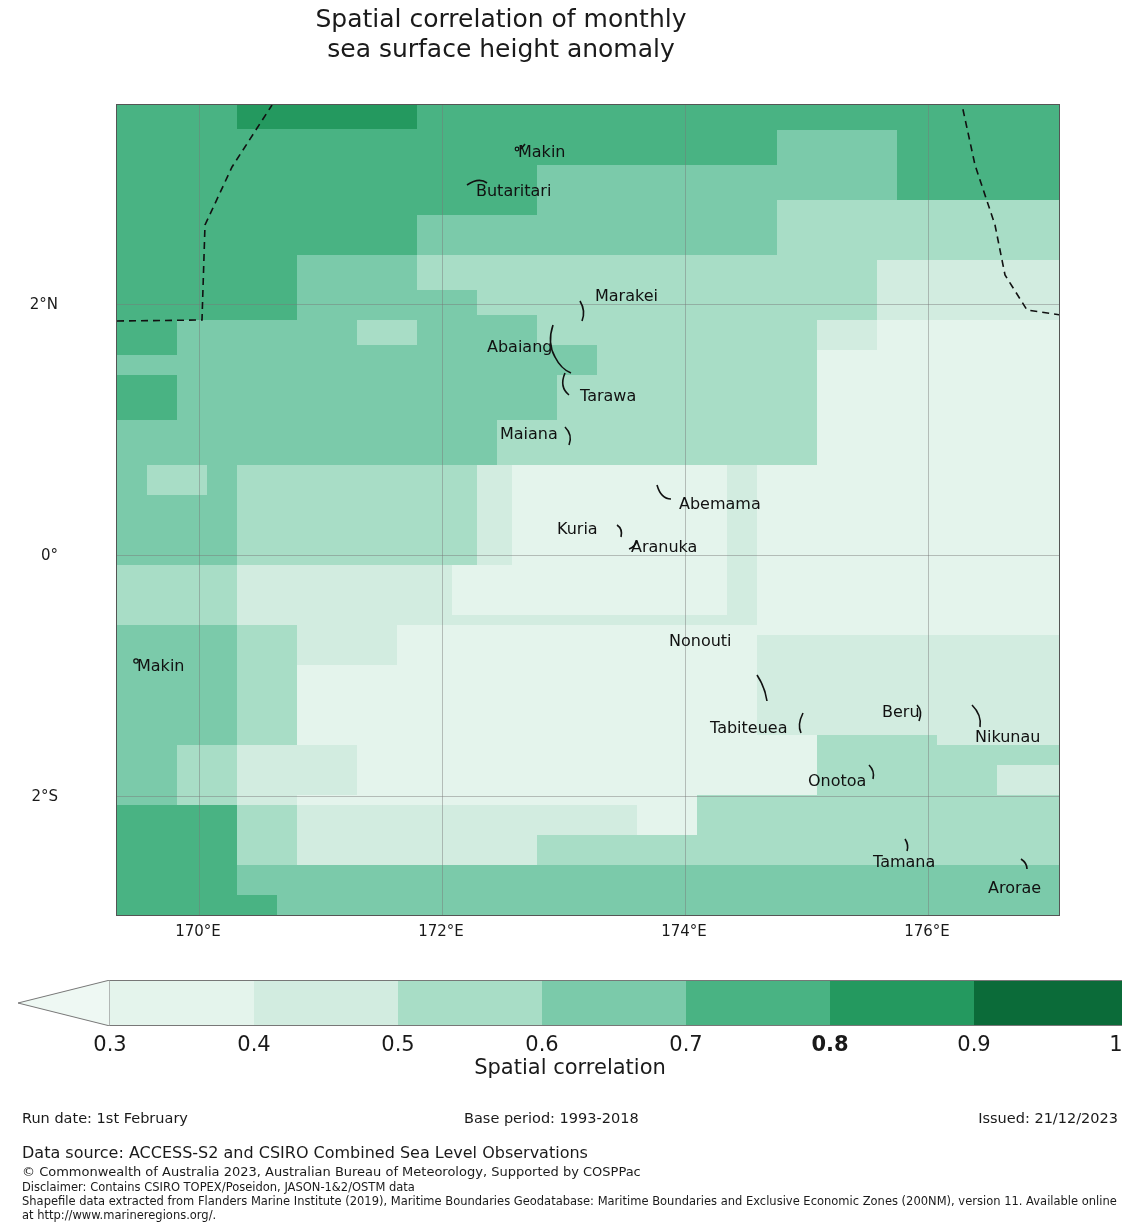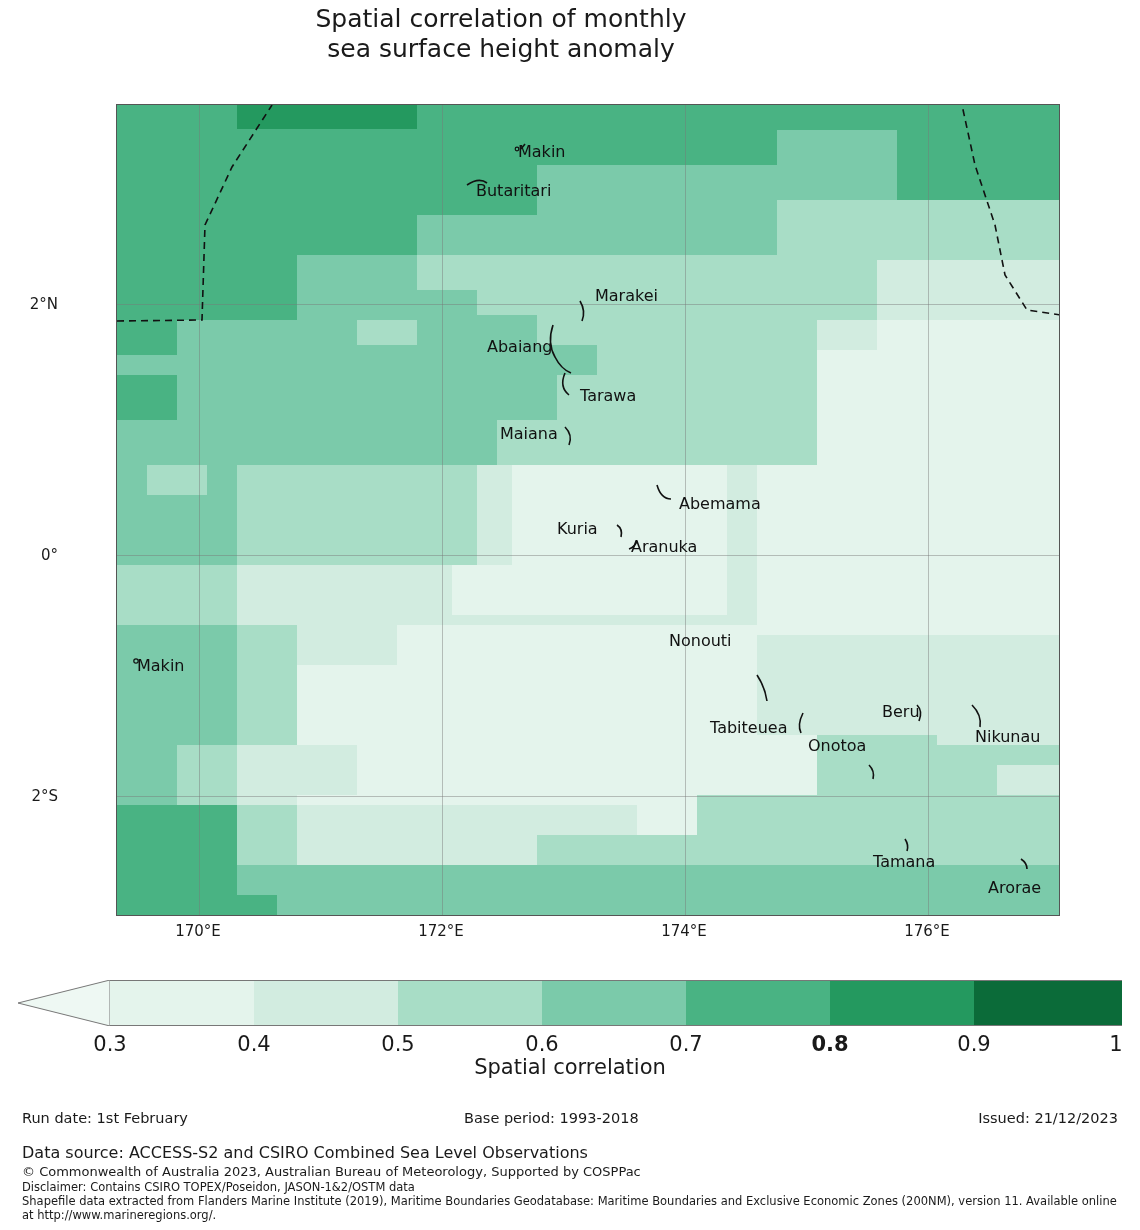--- a/index.html
+++ b/index.html
@@ -275,21 +275,21 @@
 <div class="place" style="left:580px;top:380px;margin-top:6px;">Tarawa</div>
 <div class="place" style="left:500px;top:424px;">Maiana</div>
 <div class="place" style="left:679px;top:494px;">Abemama</div>
 <div class="place" style="left:557px;top:519px;">Kuria</div>
 <div class="place" style="left:631px;top:537px;">Aranuka</div>
 <div class="place" style="left:669px;top:631px;">Nonouti</div>
 <div class="place" style="left:137px;top:656px;">Makin</div>
 <div class="place" style="left:710px;top:718px;">Tabiteuea</div>
 <div class="place" style="left:882px;top:702px;">Beru</div>
 <div class="place" style="left:975px;top:727px;">Nikunau</div>
-<div class="place" style="left:808px;top:736px;">Onotoa</div>
+<div class="place" style="left:808px;top:771px;">Onotoa</div>
 <div class="place" style="left:873px;top:852px;">Tamana</div>
 <div class="place" style="left:988px;top:878px;">Arorae</div>
 
 <div id="colorbar">
   <svg class="cb-arrow" viewBox="0 0 92 46" preserveAspectRatio="none">
     <polygon points="0,23 92,0 92,46" fill="#eef8f3" stroke="#777" stroke-width="1"></polygon>
   </svg>
   <div class="cb-seg" style="left:92px;width:144px;background:#e4f4ec;"></div>
   <div class="cb-seg" style="left:236px;width:144px;background:#d2ece0;"></div>
   <div class="cb-seg" style="left:380px;width:144px;background:#a8ddc6;"></div>

